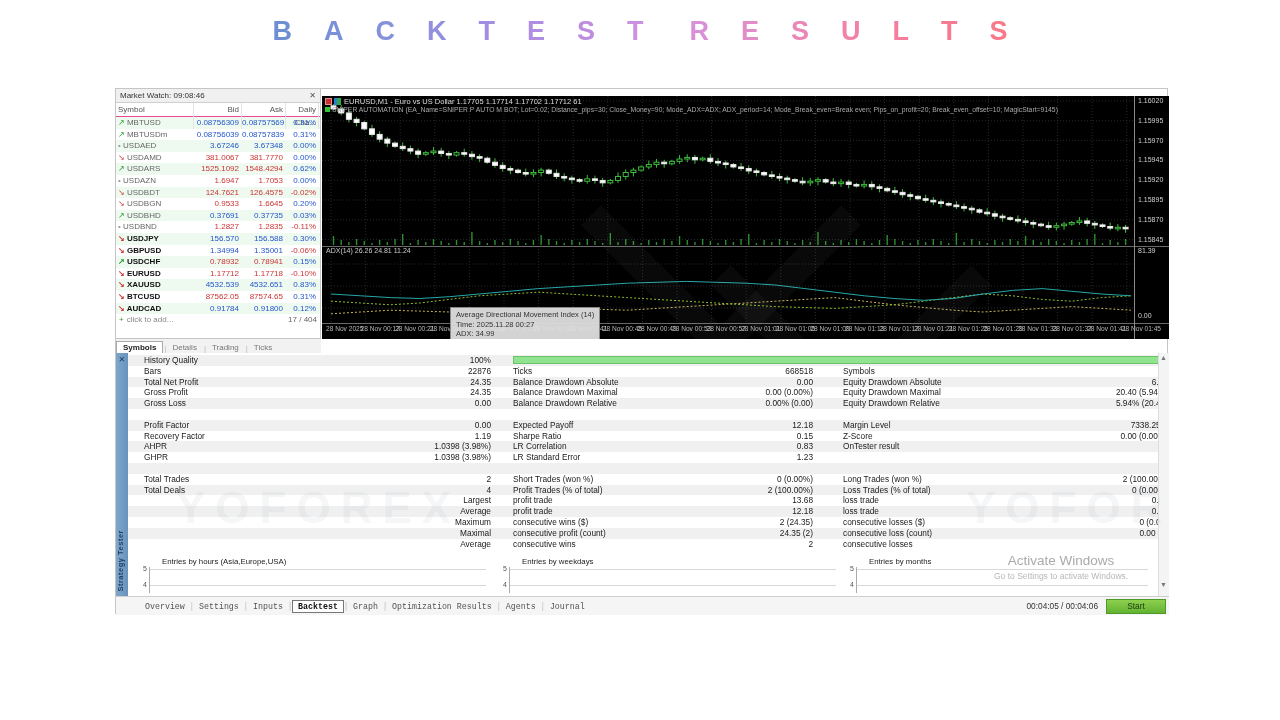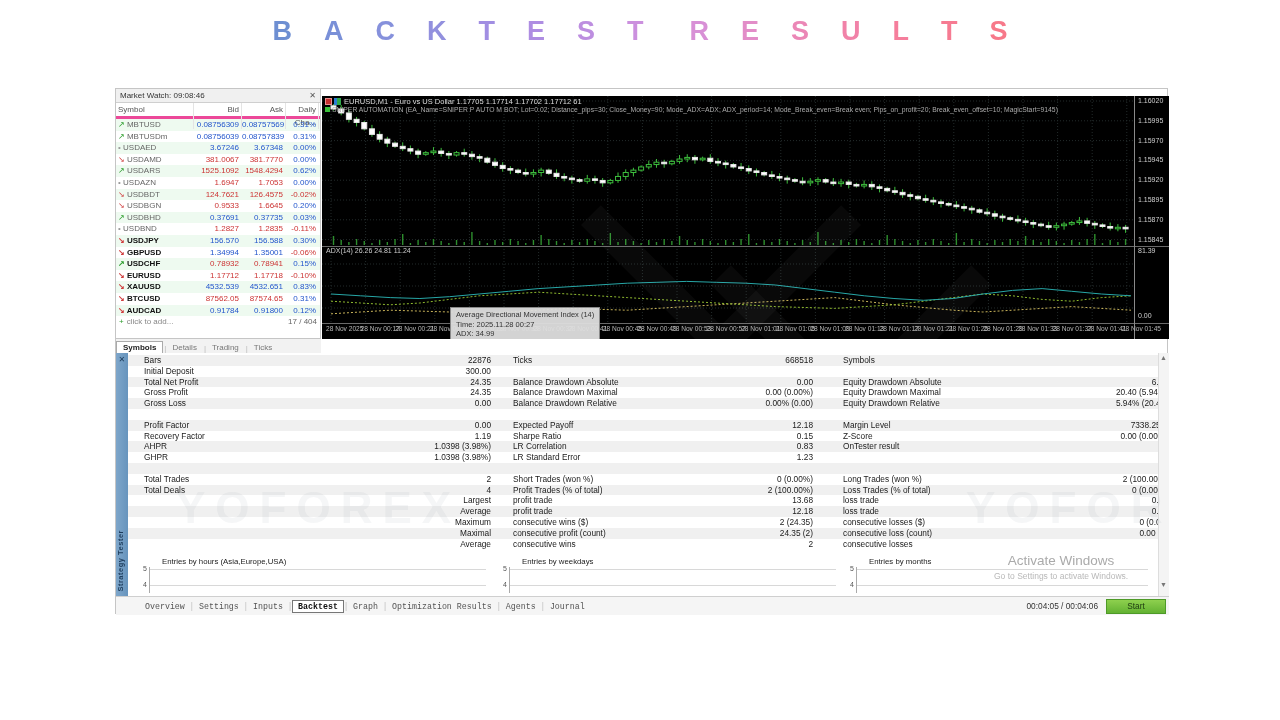--- a/index.html
+++ b/index.html
@@ -11,21 +11,21 @@
   .tl.gap{margin-left:30px;}
   
   .app{position:absolute;left:115px;top:88px;width:1053px;height:526px;background:#fff;
        border:1px solid #c5c5c5;box-sizing:border-box;font-size:8.5px;color:#222;}
   
   .mw{position:absolute;left:0;top:0;width:205px;height:250px;background:#fff;border-right:1px solid #c5c5c5;box-sizing:border-box;}
   .mw-header{height:13px;background:#f0f0f0;border-bottom:1px solid #cfcfcf;display:flex;align-items:center;
              padding:0 4px;font-size:8px;color:#333;}
   .mw-header .x{margin-left:auto;color:#555;font-size:8px;cursor:default;}
   .mw-cols{display:grid;grid-template-columns:78px 48px 44px 33px;height:13px;line-height:13px;
-           font-size:8px;color:#555;border-bottom:3px solid #ec4899;}
+           font-size:8px;color:#555;border-bottom:1px solid #ec4899;}
   .mw-cols span{padding:0 2px;border-right:1px solid #e4e4e4;}
   .mw-cols span:nth-child(n+2){text-align:right;}
   .mw-row{display:grid;grid-template-columns:78px 48px 44px 33px;height:11.6px;line-height:11.6px;font-size:8px;}
   .mw-row:nth-child(odd){background:#eefaf0;}
   .mw-row .sym{padding-left:2px;color:#666;white-space:nowrap;overflow:hidden;}
   .mw-row.bold .sym{color:#111;font-weight:bold;}
   .mw-row .num{text-align:right;padding-right:3px;}
   .c-up{color:#2255cc;} .c-dn{color:#cc3333;}
   .ar-up{color:#2e9e2e;} .ar-dn{color:#d04040;} .ar-dot{color:#999;}
   .mw-add{display:flex;height:12px;line-height:12px;font-size:8px;color:#888;padding:0 3px;}
@@ -652,34 +652,31 @@
     </div>
 
 
     <div class="tester">
       <div class="strip">
         <span class="x">✕</span>
         <span class="strip-label">Strategy Tester</span>
       </div>
       <div class="stats" id="stats-rows">
           <div class="stat-row">
+            <span class="l1">History Quality</span>
+            <span class="v">100%</span>
+            <div class="progress"></div>
+          </div>
+          <div class="stat-row">
             <span class="l1">Bars</span>
             <span class="v">22876</span>
             <span class="l2">Ticks</span>
             <span class="v">668518</span>
             <span class="l3">Symbols</span>
             <span class="v">1</span>
-          </div>
-          <div class="stat-row">
-            <span class="l1">Initial Deposit</span>
-            <span class="v">300.00</span>
-            <span class="l2"></span>
-            <span class="v"></span>
-            <span class="l3"></span>
-            <span class="v"></span>
           </div>
           <div class="stat-row">
             <span class="l1">Total Net Profit</span>
             <span class="v">24.35</span>
             <span class="l2">Balance Drawdown Absolute</span>
             <span class="v">0.00</span>
             <span class="l3">Equity Drawdown Absolute</span>
             <span class="v">6.47</span>
           </div>
           <div class="stat-row">

